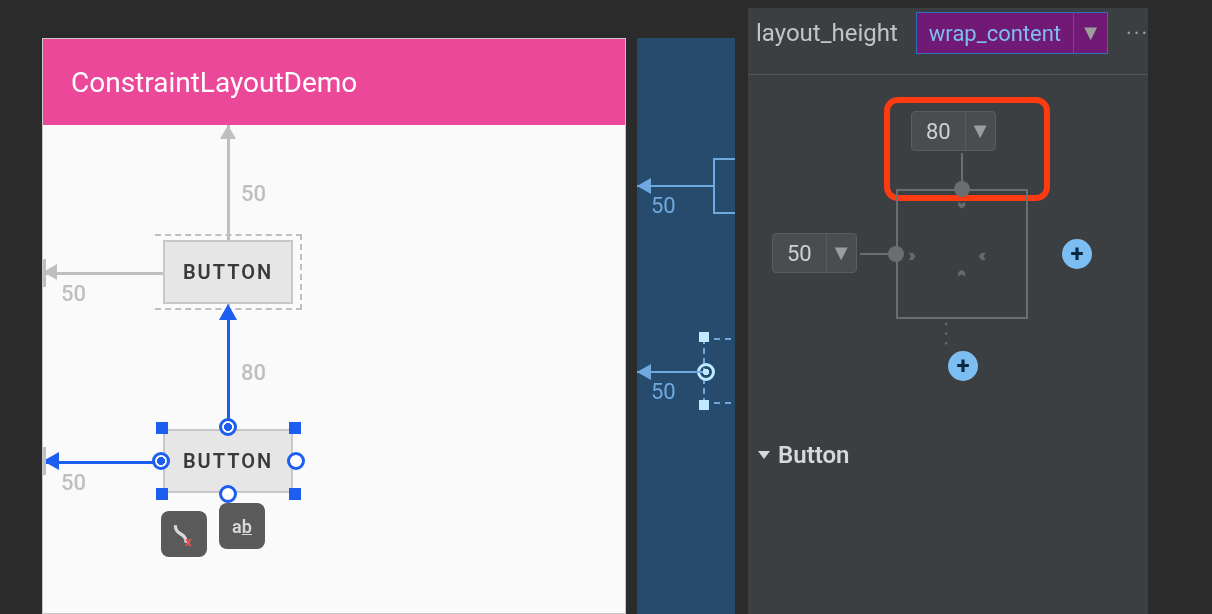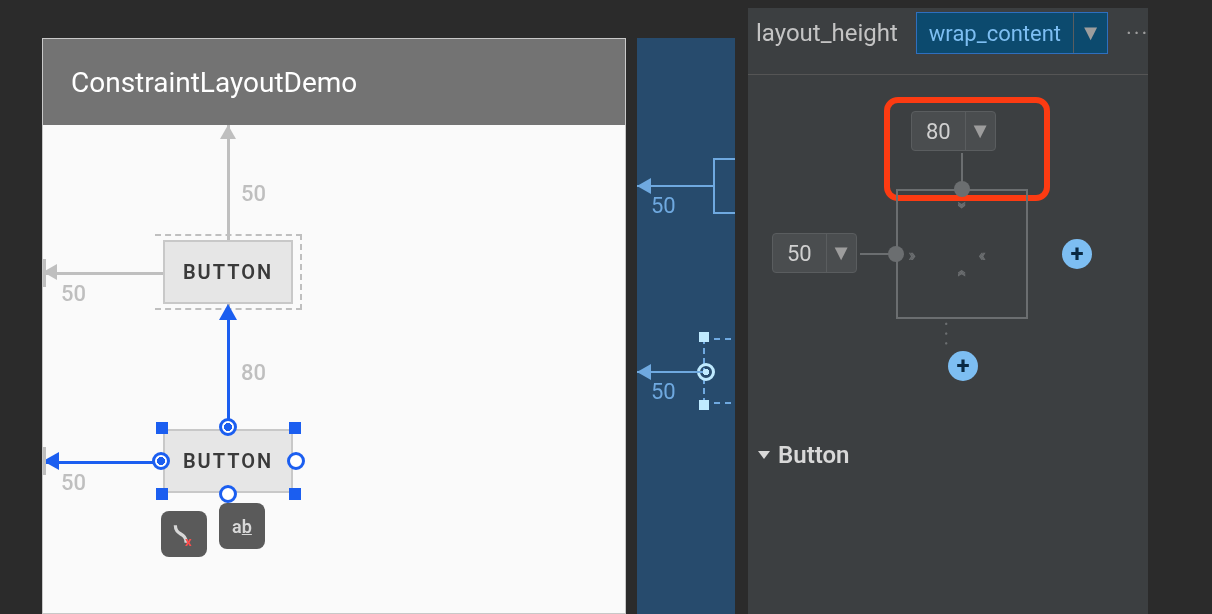--- a/index.html
+++ b/index.html
@@ -34,21 +34,21 @@
     gap: 8px;
     padding: 0 14px;
     font-size: 22px;
     font-weight: 500;
   }
   .wifi-icon, .battery-icon { display: inline-block; }
   .wifi-icon svg, .battery-icon svg { display: block; }
 
   .app-bar {
     height: 86px;
-    background: #737373;
+    background: #ec4899;
     color: #fff;
     display: flex;
     align-items: center;
     padding: 0 28px;
     font-size: 28px;
     font-weight: 400;
   }
 
   .design-surface {
     position: relative;
@@ -141,21 +141,21 @@
     overflow:hidden;
     margin-top:8px;
   }
   .attr-row {
     display:flex; align-items:center; gap:18px;
     padding: 4px 8px 12px 8px;
   }
   .attr-label { flex:1; font-size:24px; }
   .dropdown {
     display:flex; align-items:center;
-    background:#0c4a6e; border:1px solid #5a5d5f;
+    background:#701a75; border:1px solid #5a5d5f;
     height:42px;
   }
   .dropdown-text {
     padding:0 12px; color:#7dbef2;
     min-width:140px; font-size:22px;
   }
   .dropdown-arrow {
     width:34px;height:100%;display:flex;align-items:center;justify-content:center;
     border-left:1px solid #5a5d5f;color:#9d9d9d;
   }

